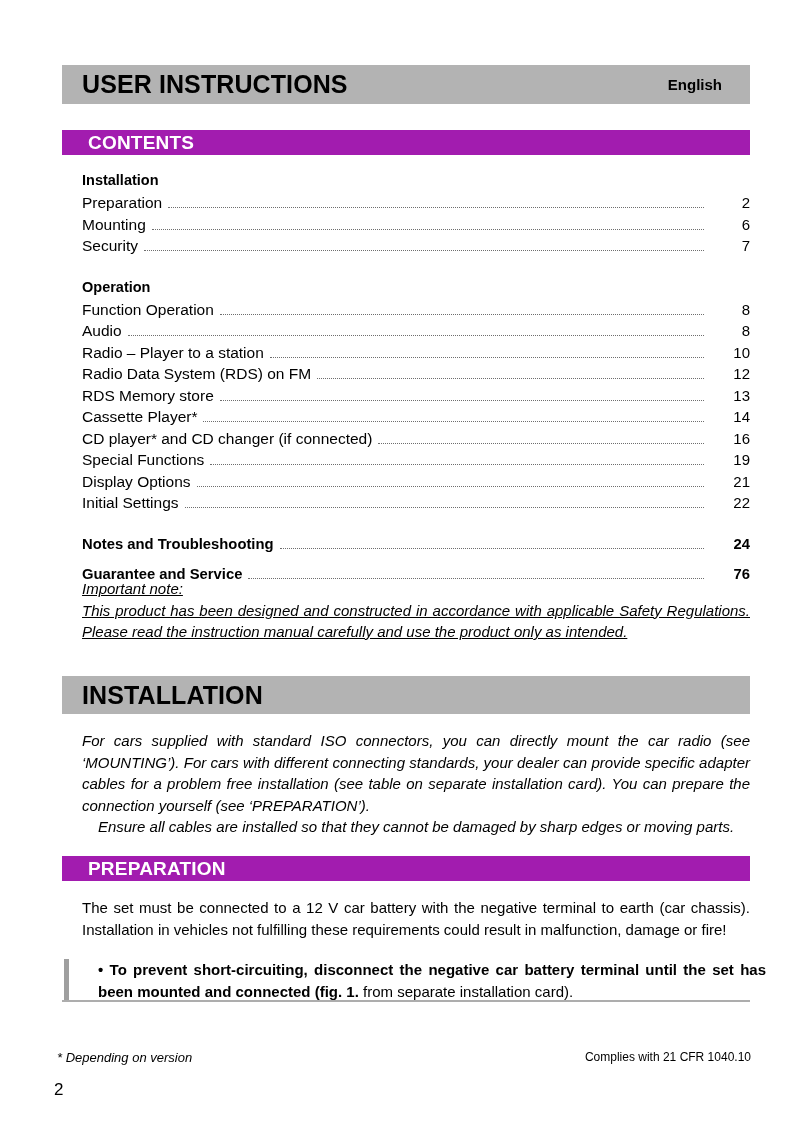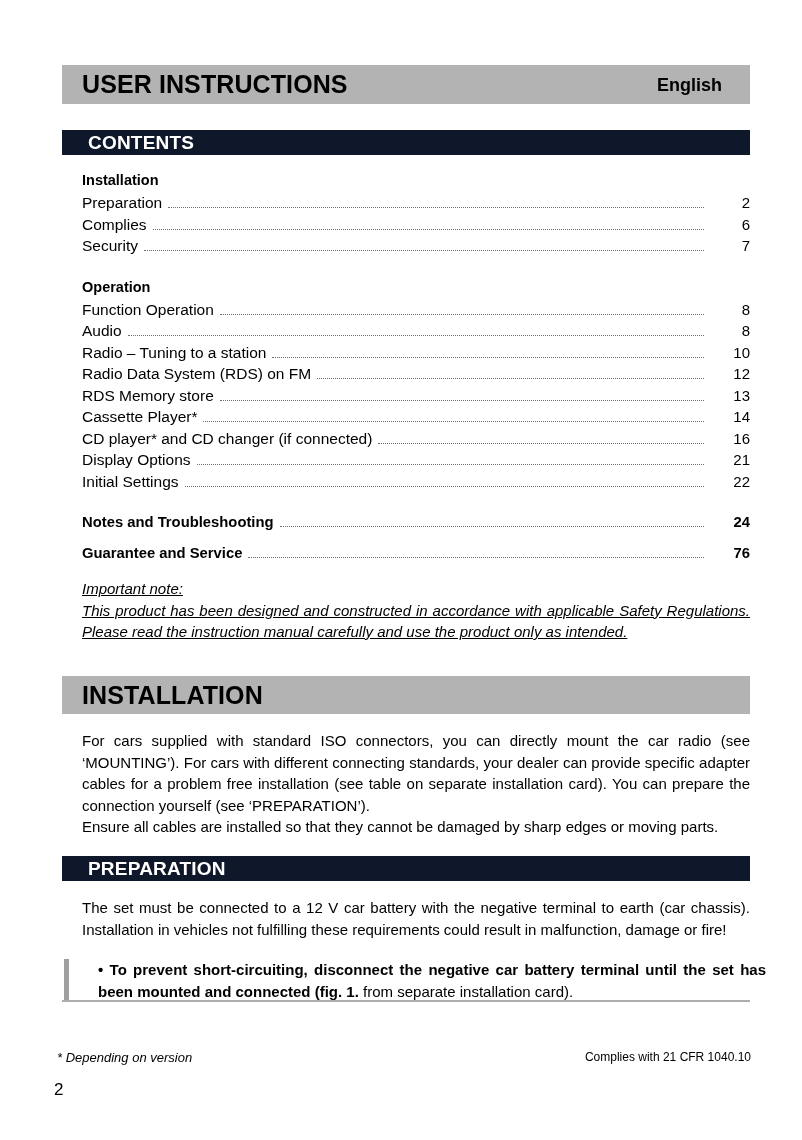--- a/index.html
+++ b/index.html
@@ -37,33 +37,33 @@
     padding: 0 28px 0 20px;
   }
   .header-title {
     font-size: 25px;
     font-weight: bold;
     letter-spacing: 0.1px;
     color: #000;
     line-height: 1;
   }
   .header-lang {
-    font-size: 18px;
+    font-size: 15px;
     font-weight: bold;
     color: #000;
     line-height: 1;
   }
 
   
   .band-sub {
     position: absolute;
     left: 62px;
     width: 688px;
     height: 25px;
-    background: #0f172a;
+    background: #a21caf;
     display: flex;
     align-items: center;
     box-sizing: border-box;
     padding-left: 26px;
   }
   .band-sub .band-label {
     font-size: 19px;
     font-weight: bold;
     color: #ffffff;
     line-height: 1;
@@ -153,22 +153,22 @@
   
   .para {
     position: absolute;
     left: 82px;
     width: 668px;
     font-size: 15px;
     line-height: 21.5px;
     text-align: justify;
   }
   .para p { margin: 0; }
-  .para p.nojust { text-align: left; }
-  #install-body { top: 730px; }
+  .para p.nojust { text-align: center; }
+  #install-body { top: 730px; font-style: italic; }
   #prep-body { top: 897px; }
 
   
   .warn-wrap {
     position: absolute;
     left: 64px;
     top: 959px;
     width: 686px;
   }
   .warn-bar {
@@ -235,21 +235,21 @@
   <div class="toc">
 
     <div class="toc-group-head">Installation</div>
 
     <div class="toc-row">
       <span class="toc-title">Preparation</span>
       <span class="toc-leader"></span>
       <span class="toc-page">2</span>
     </div>
     <div class="toc-row">
-      <span class="toc-title">Complies</span>
+      <span class="toc-title">Mounting</span>
       <span class="toc-leader"></span>
       <span class="toc-page">6</span>
     </div>
     <div class="toc-row">
       <span class="toc-title">Security</span>
       <span class="toc-leader"></span>
       <span class="toc-page">7</span>
     </div>
 
     <div class="toc-gap"></div>
@@ -260,21 +260,21 @@
       <span class="toc-title">Function Operation</span>
       <span class="toc-leader"></span>
       <span class="toc-page">8</span>
     </div>
     <div class="toc-row">
       <span class="toc-title">Audio</span>
       <span class="toc-leader"></span>
       <span class="toc-page">8</span>
     </div>
     <div class="toc-row">
-      <span class="toc-title">Radio – Tuning to a station</span>
+      <span class="toc-title">Radio – Player to a station</span>
       <span class="toc-leader"></span>
       <span class="toc-page">10</span>
     </div>
     <div class="toc-row">
       <span class="toc-title">Radio Data System (RDS) on FM</span>
       <span class="toc-leader"></span>
       <span class="toc-page">12</span>
     </div>
     <div class="toc-row">
       <span class="toc-title">RDS Memory store</span>
@@ -283,20 +283,25 @@
     </div>
     <div class="toc-row">
       <span class="toc-title">Cassette Player*</span>
       <span class="toc-leader"></span>
       <span class="toc-page">14</span>
     </div>
     <div class="toc-row">
       <span class="toc-title">CD player* and CD changer (if connected)</span>
       <span class="toc-leader"></span>
       <span class="toc-page">16</span>
+    </div>
+    <div class="toc-row">
+      <span class="toc-title">Special Functions</span>
+      <span class="toc-leader"></span>
+      <span class="toc-page">19</span>
     </div>
     <div class="toc-row">
       <span class="toc-title">Display Options</span>
       <span class="toc-leader"></span>
       <span class="toc-page">21</span>
     </div>
     <div class="toc-row">
       <span class="toc-title">Initial Settings</span>
       <span class="toc-leader"></span>
       <span class="toc-page">22</span>

